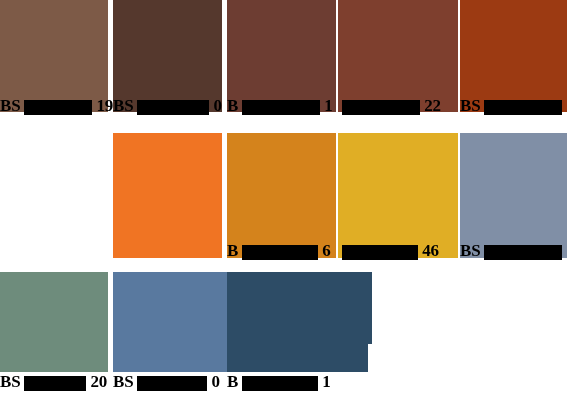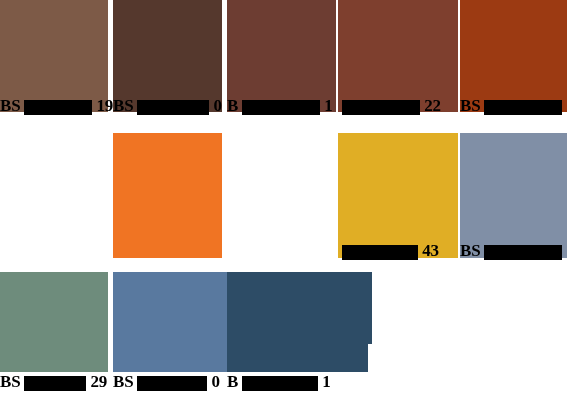--- a/index.html
+++ b/index.html
@@ -148,27 +148,35 @@
 
   </div>
 
   <div class="swatch-row" id="row-1">
 
 
     <div class="swatch col-1">
       <div class="swatch-color" style="background:#f07423"></div>
     </div>
 
+    <div class="swatch col-2">
+      <div class="swatch-color" style="background:#d4831c"></div>
+      <div class="swatch-label">
+        <span class="label-prefix">B</span>
+        <span class="label-redaction" style="width:76px"></span>
+        <span class="label-suffix">6</span>
+      </div>
+    </div>
 
     <div class="swatch col-3">
       <div class="swatch-color" style="background:#e0ae25"></div>
       <div class="swatch-label">
         <span class="label-prefix"></span>
         <span class="label-redaction" style="width:76px"></span>
-        <span class="label-suffix">43</span>
+        <span class="label-suffix">46</span>
       </div>
     </div>
 
     <div class="swatch col-4">
       <div class="swatch-color" style="background:#808fa6"></div>
       <div class="swatch-label">
         <span class="label-prefix">BS</span>
         <span class="label-redaction" style="width:78px"></span>
         <span class="label-suffix"></span>
       </div>
@@ -176,21 +184,21 @@
 
   </div>
 
   <div class="swatch-row" id="row-2">
 
     <div class="swatch col-0">
       <div class="swatch-color" style="background:#6e8c7c"></div>
       <div class="swatch-label">
         <span class="label-prefix">BS</span>
         <span class="label-redaction" style="width:62px"></span>
-        <span class="label-suffix">29</span>
+        <span class="label-suffix">20</span>
       </div>
     </div>
 
     <div class="swatch col-1">
       <div class="swatch-color" style="background:#59799f"></div>
       <div class="swatch-label">
         <span class="label-prefix">BS</span>
         <span class="label-redaction" style="width:70px"></span>
         <span class="label-suffix">0</span>
       </div>

